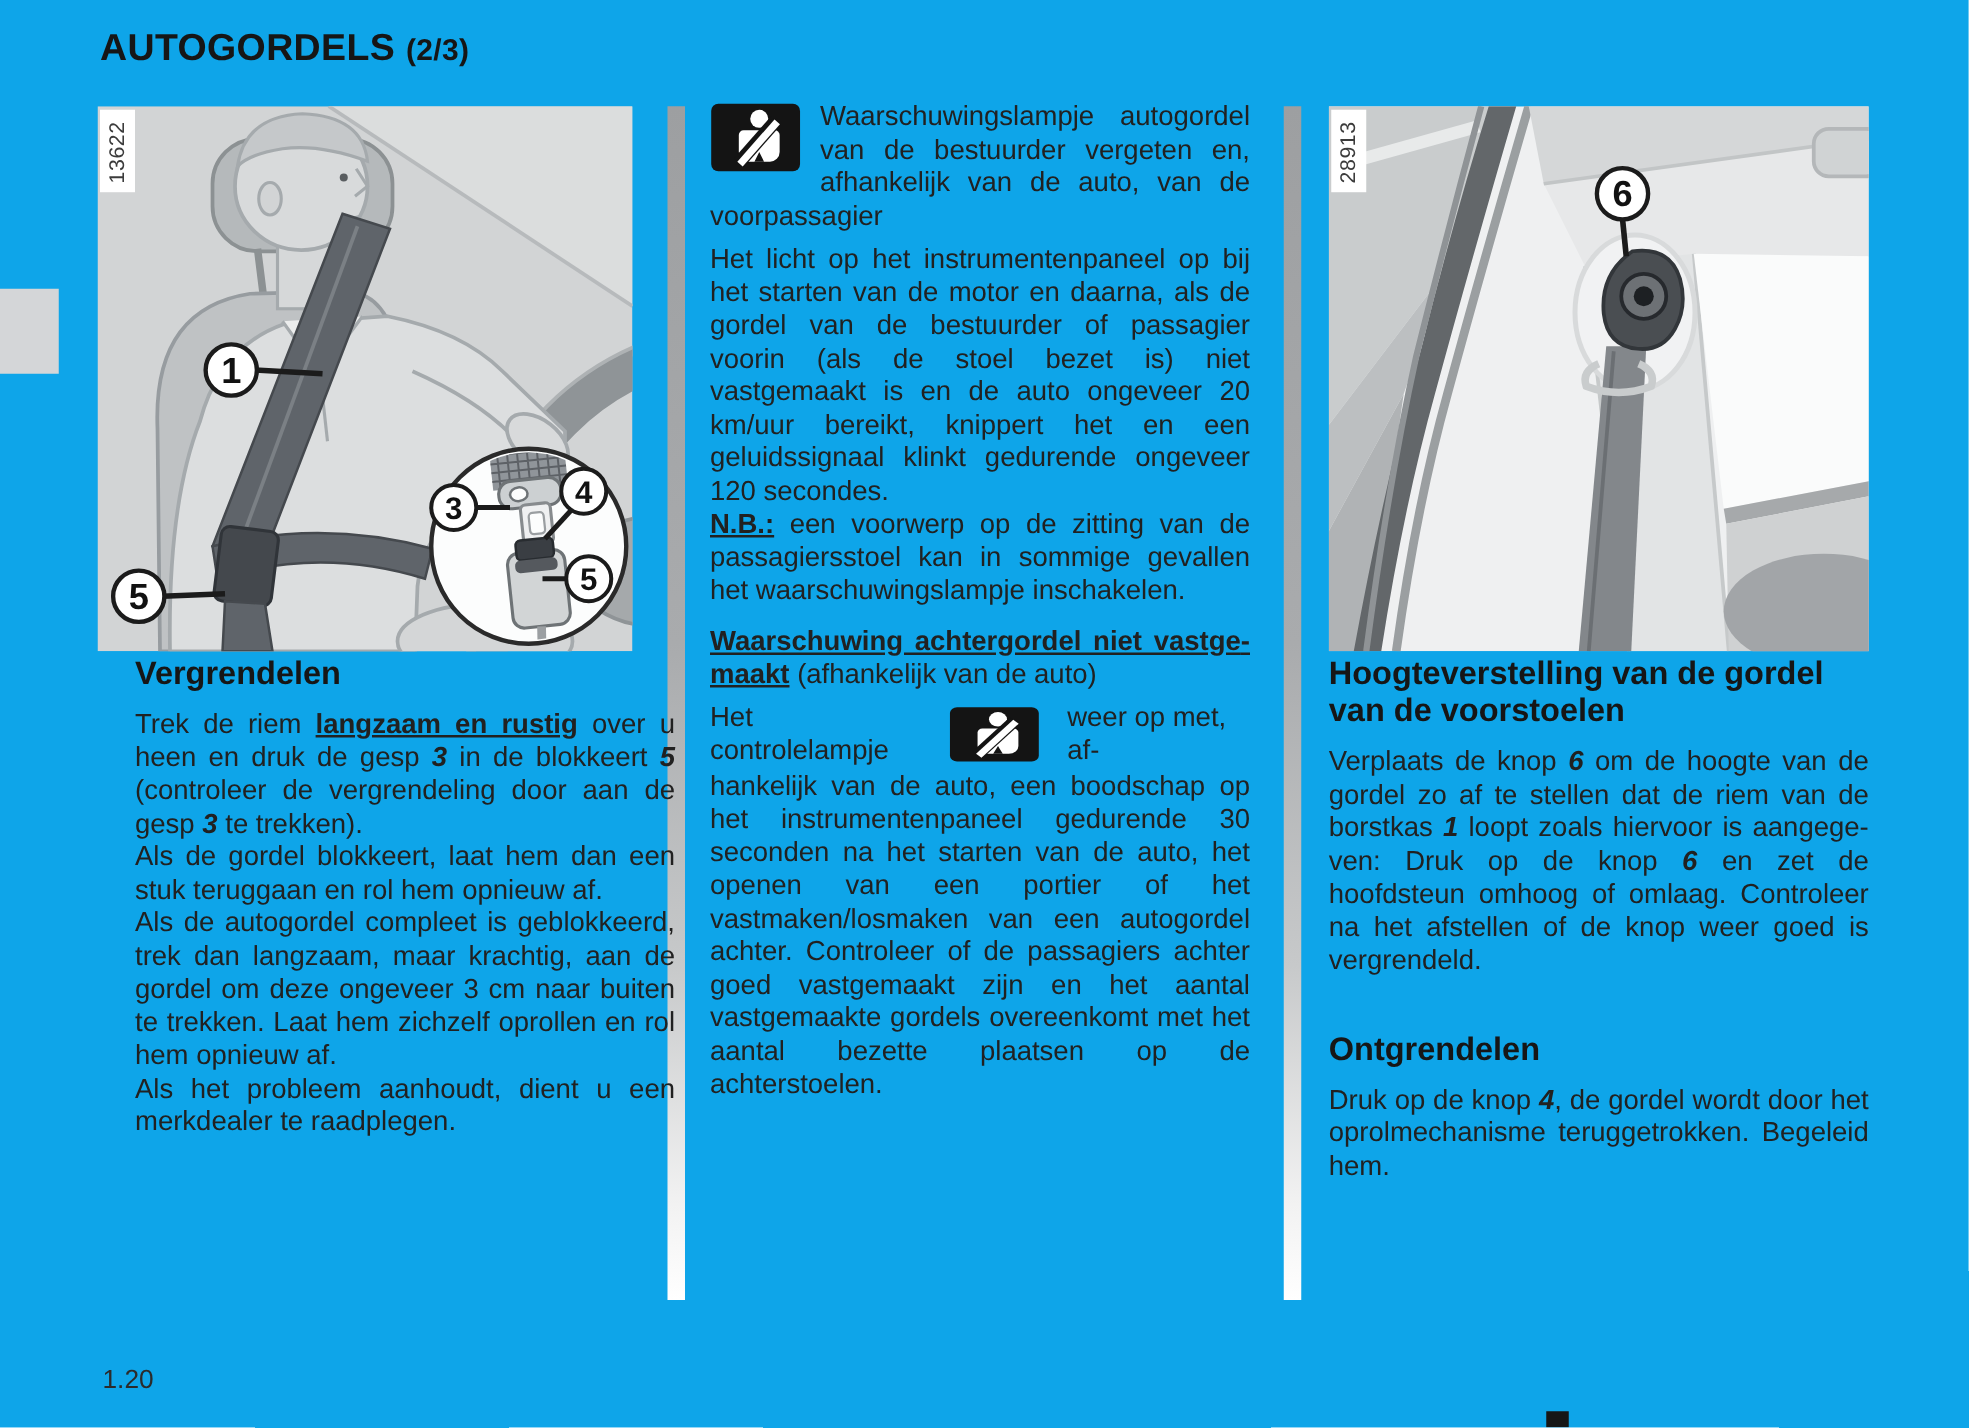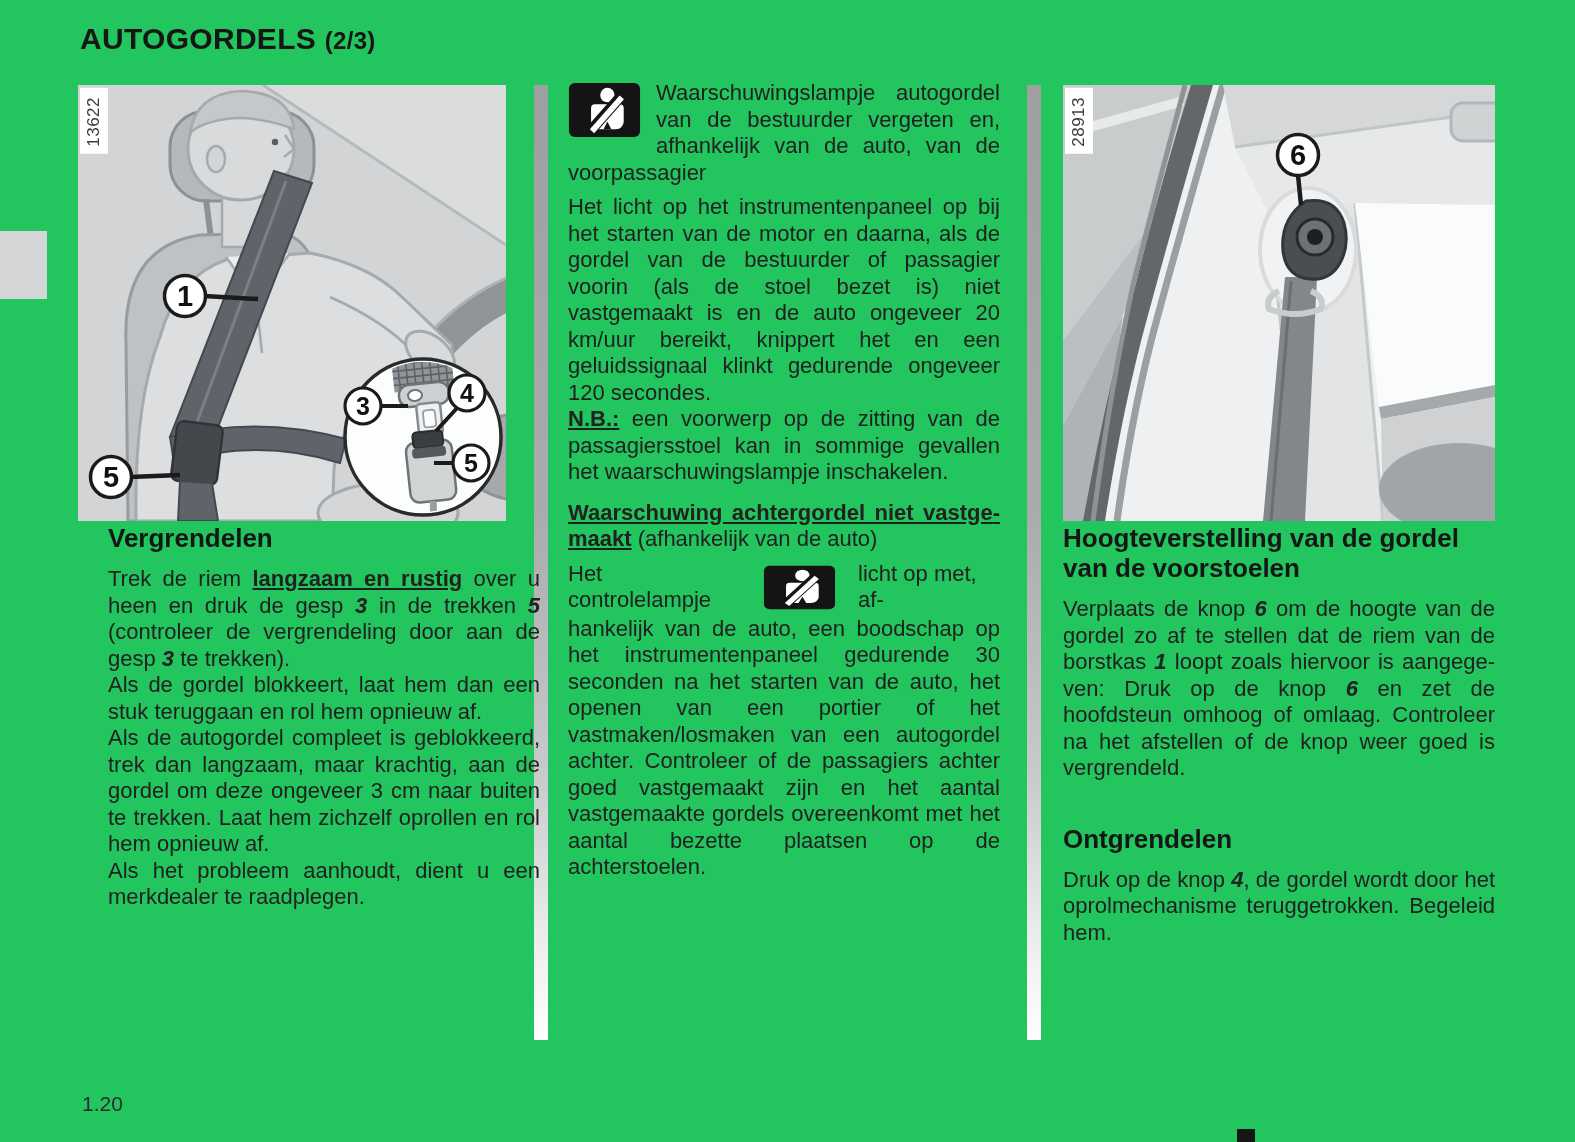--- a/index.html
+++ b/index.html
@@ -1,16 +1,16 @@
 <!DOCTYPE html>
 <html><head>
 <meta charset="utf-8">
 <style>
   html,body{margin:0;padding:0;background:#ffffff;}
-  .page{position:relative;width:1575px;height:1142px;background:#22c55e;overflow:hidden;
+  .page{position:relative;width:1575px;height:1142px;background:#0ea5e9;overflow:hidden;
         font-family:"Liberation Sans", sans-serif;color:#212121;}
   h1.title{position:absolute;left:80px;top:22px;margin:0;font-size:30px;font-weight:bold;color:#161616;letter-spacing:0.3px;}
   h1.title .suffix{font-size:24px;}
   .tab{position:absolute;left:0;top:231px;width:47px;height:68px;background:#d4d6d8;}
   .divider{position:absolute;top:85px;width:14px;height:955px;
      background:linear-gradient(to bottom,#9d9fa1 0%,#a9abad 45%,#c7c9ca 72%,#f2f2f2 92%,#ffffff 100%);}
   .div1{left:534px;}
   .div2{left:1027px;}
   .fig{position:absolute;top:85px;}
   .fig-left{left:78px;width:428px;height:436px;}
@@ -167,21 +167,21 @@
         <line x1="235" y1="90" x2="238" y2="120" stroke="#1b1b1b" stroke-width="4.5"></line>
         <circle cx="235" cy="70" r="20.5" fill="#ffffff" stroke="#1b1b1b" stroke-width="3.5"></circle>
         <text x="235" y="80" text-anchor="middle" font-size="29" font-weight="bold" fill="#111111" font-family="Liberation Sans, sans-serif">6</text>
       </g>
     </svg>
     <div class="figid">28913</div>
   </div>
 
   <div class="col leftcol">
     <h2 class="sechead">Vergrendelen</h2>
-    <p class="body"><span>Trek de riem </span><span class="b">langzaam en rustig</span><span> over u heen en druk de gesp </span><span class="bi">3</span><span> in de trekken </span><span class="bi">5</span><span> (con­troleer de vergrendeling door aan de gesp </span><span class="bi">3</span><span> te trekken).</span></p>
+    <p class="body"><span>Trek de riem </span><span class="b">langzaam en rustig</span><span> over u heen en druk de gesp </span><span class="bi">3</span><span> in de blokkeert </span><span class="bi">5</span><span> (con­troleer de vergrendeling door aan de gesp </span><span class="bi">3</span><span> te trekken).</span></p>
     <p class="body">Als de gordel blokkeert, laat hem dan een stuk teruggaan en rol hem opnieuw af.</p>
     <p class="body">Als de autogordel compleet is geblokkeerd, trek dan langzaam, maar krachtig, aan de gordel om deze ongeveer 3 cm naar buiten te trekken. Laat hem zichzelf oprollen en rol hem opnieuw af.</p>
     <p class="body">Als het probleem aanhoudt, dient u een merkdealer te raadplegen.</p>
   </div>
 
   <div class="col midcol">
     <div class="body warn-head">
       <span class="icon-float">
         <svg viewBox="0 0 76 58" width="73" height="56" preserveAspectRatio="none">
           <rect x="1" y="1" width="74" height="56" rx="6" fill="#141414"></rect>
@@ -202,21 +202,21 @@
       <span class="icon-inline">
         <svg viewBox="0 0 76 58" width="73" height="45" preserveAspectRatio="none">
           <rect x="1" y="1" width="74" height="56" rx="6" fill="#141414"></rect>
           <circle cx="41" cy="13.5" r="7.5" fill="#ffffff"></circle>
           <path d="M28,23 h26 a4,4 0 0 1 4,4 v14 a8,8 0 0 1 -8,8 h-18 a8,8 0 0 1 -8,-8 v-14 a4,4 0 0 1 4,-4 z" fill="#ffffff"></path>
           <line x1="55" y1="15" x2="24" y2="50" stroke="#141414" stroke-width="11"></line>
           <line x1="56" y1="16" x2="25" y2="51" stroke="#ffffff" stroke-width="6"></line>
           <path d="M37,49 l8,0 -4,-8 z" fill="#141414"></path>
         </svg>
       </span>
-      <span>licht op met, af-</span>
+      <span>weer op met, af-</span>
     </div>
     <p class="body">hankelijk van de auto, een boodschap op het instrumentenpaneel gedurende 30 secon­den na het starten van de auto, het openen van een portier of het vastmaken/losmaken van een autogordel achter. Controleer of de passagiers achter goed vastgemaakt zijn en het aantal vastgemaakte gordels overeen­komt met het aantal bezette plaatsen op de achterstoelen.</p>
   </div>
 
   <div class="col rightcol">
     <h2 class="sechead">Hoogteverstelling van de gordel van de voorstoelen</h2>
     <p class="body"><span>Verplaats de knop </span><span class="bi">6</span><span> om de hoogte van de gordel zo af te stellen dat de riem van de borstkas </span><span class="bi">1</span><span> loopt zoals hiervoor is aangege­ven: Druk op de knop </span><span class="bi">6</span><span> en zet de hoofdsteun omhoog of omlaag. Controleer na het afstel­len of de knop weer goed is vergrendeld.</span></p>
     <h2 class="sechead mt34">Ontgrendelen</h2>
     <p class="body"><span>Druk op de knop </span><span class="bi">4</span><span>, de gordel wordt door het oprolmechanisme teruggetrokken. Begeleid hem.</span></p>
   </div>

